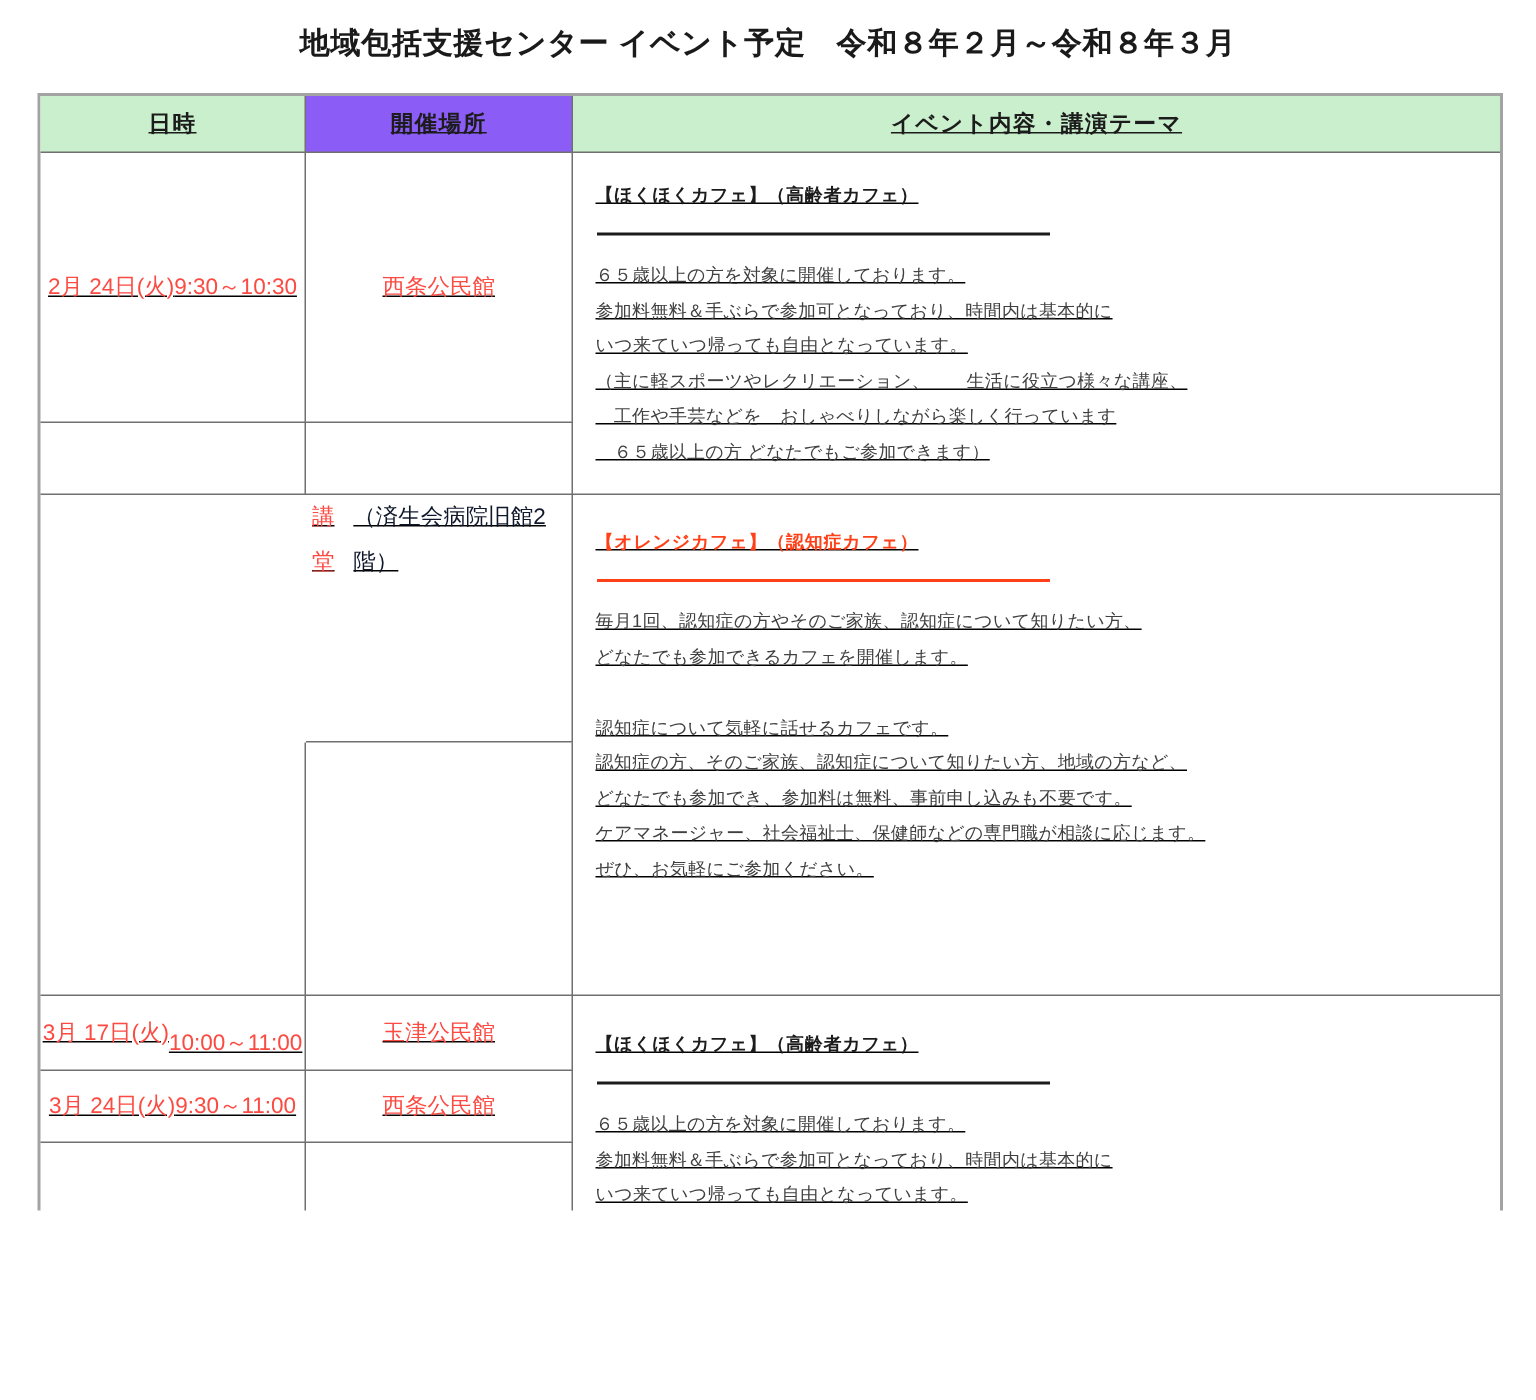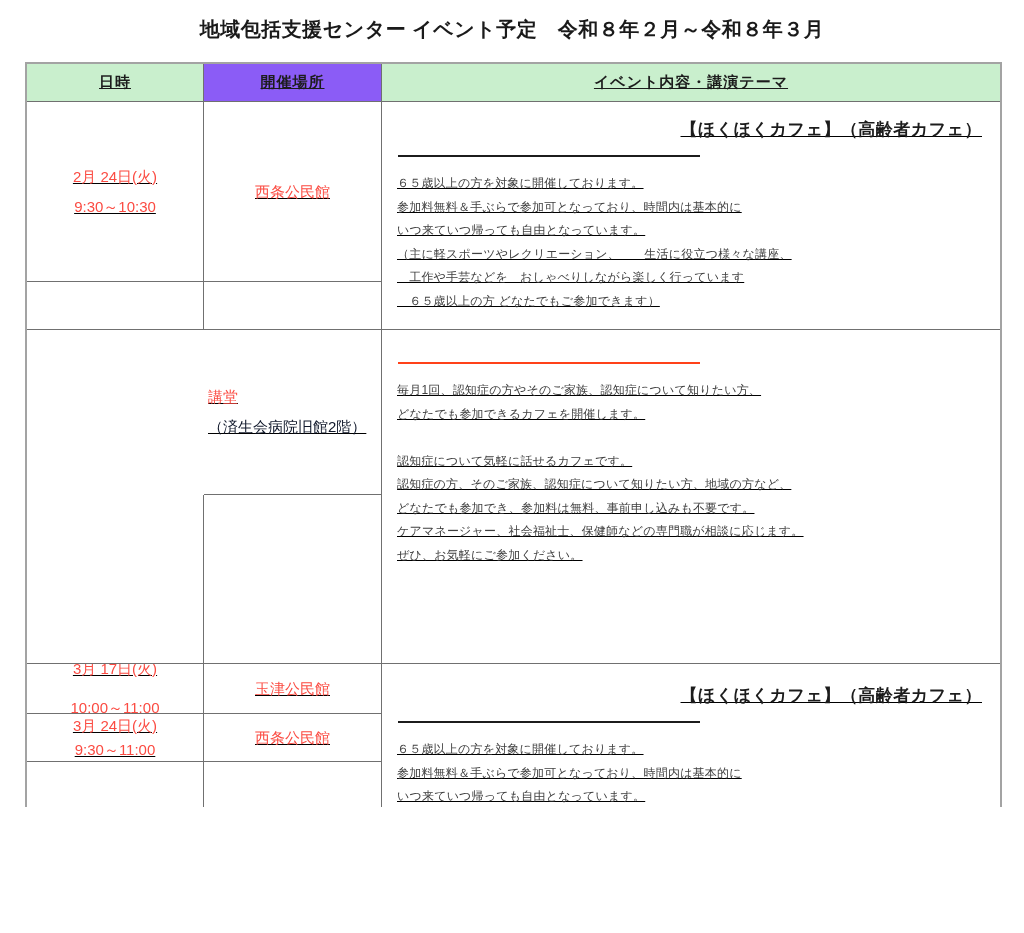--- a/index.html
+++ b/index.html
@@ -49,42 +49,41 @@
     display: flex;
     align-items: center;
     justify-content: center;
     font-size: 15px;
     font-weight: bold;
     color: #1c1c1c;
     letter-spacing: 1px;
   }
   .dt {
     display: flex;
-    flex-direction: column;
+    flex-direction: row;
     align-items: center;
     justify-content: center;
     font-size: 15px;
     text-align: center;
   }
   .dt-lg { line-height: 30px; }
   .dt-sm { line-height: 24px; }
   .left-align {
     align-items: flex-start;
     text-align: left;
     padding-left: 4px;
   }
   .event {
     padding: 16px 18px 0 15px;
   }
   .event-heading {
-    font-size: 17px;
+    font-size: 12px;
     font-weight: bold;
     line-height: 24px;
     letter-spacing: 0.5px;
-    text-align: right;
   }
   .event-rule {
     width: 302px;
     height: 0;
     border-top: 2.5px solid #1c1c1c;
     margin: 13px 0 15px 1px;
   }
   .event-body {
     font-size: 12px;
     line-height: 23.5px;
@@ -148,20 +147,21 @@
       <div class="event-rule" style="border-top-color: rgb(28, 28, 28);"></div>
       <div class="event-body">６５歳以上の方を対象に開催しております。
 参加料無料＆手ぶらで参加可となっており、時間内は基本的に
 いつ来ていつ帰っても自由となっています。
 （主に軽スポーツやレクリエーション、　　生活に役立つ様々な講座、
 　工作や手芸などを　おしゃべりしながら楽しく行っています
 　６５歳以上の方 どなたでもご参加できます）</div>
     </div>
 
     <div class="cell event no-r" style="grid-area:4/3/6/4; padding-top:19px;">
+      <div class="event-heading" style="color: rgb(255, 65, 25);">【オレンジカフェ】（認知症カフェ）</div>
       <div class="event-rule" style="border-top-color: rgb(255, 65, 25);"></div>
       <div class="event-body">毎月1回、認知症の方やそのご家族、認知症について知りたい方、
 どなたでも参加できるカフェを開催します。
 
 認知症について気軽に話せるカフェです。
 認知症の方、そのご家族、認知症について知りたい方、地域の方など、
 どなたでも参加でき、参加料は無料、事前申し込みも不要です。
 ケアマネージャー、社会福祉士、保健師などの専門職が相談に応じます。
 ぜひ、お気軽にご参加ください。</div>
     </div>

